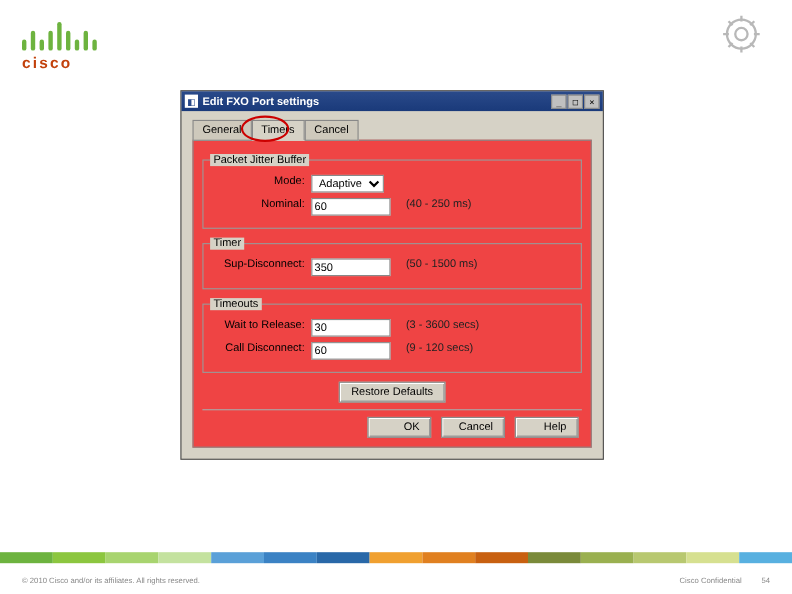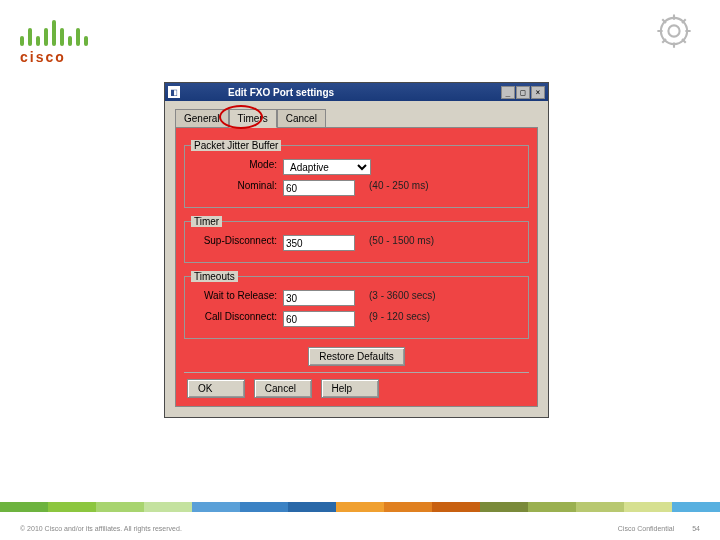--- a/index.html
+++ b/index.html
@@ -66,21 +66,21 @@
     width: 12px;
     height: 12px;
     background: #fff;
     margin-right: 4px;
     display: inline-flex;
     align-items: center;
     justify-content: center;
     font-size: 8px;
     color: #2a4a8a;
   }
-  .titlebar-text { flex: 1; font-weight: bold; font-size: 10px; margin-left: 44px; }
+  .titlebar-text { flex: 1; font-weight: bold; font-size: 10px; }
   .titlebar-btns { display: flex; gap: 1px; }
   .titlebar-btns div {
     width: 14px;
     height: 13px;
     background: #c0c0c0;
     border: 1px solid #888;
     display: flex;
     align-items: center;
     justify-content: center;
     font-size: 8px;
@@ -152,29 +152,29 @@
     text-align: right;
     padding-right: 6px;
   }
   .field-row select, .field-row input[type="text"] {
     font-size: 10px;
     height: 16px;
     border: 1px solid #888;
     background: #fff;
     padding: 0 2px;
   }
-  .field-row select { width: 88px; }
+  .field-row select { width: 66px; }
   .field-row input[type="text"] { width: 72px; }
   .range-hint {
     margin-left: 14px;
     font-size: 10px;
     color: #222;
   }
   .btn-row {
-    text-align: left;
+    text-align: right;
     margin-top: 4px;
   }
   .btn {
     display: inline-block;
     min-width: 58px;
     padding: 3px 10px;
     border: 1px solid #888;
     background: #d6d2c6;
     font-size: 10px;
     margin: 0 3px;

